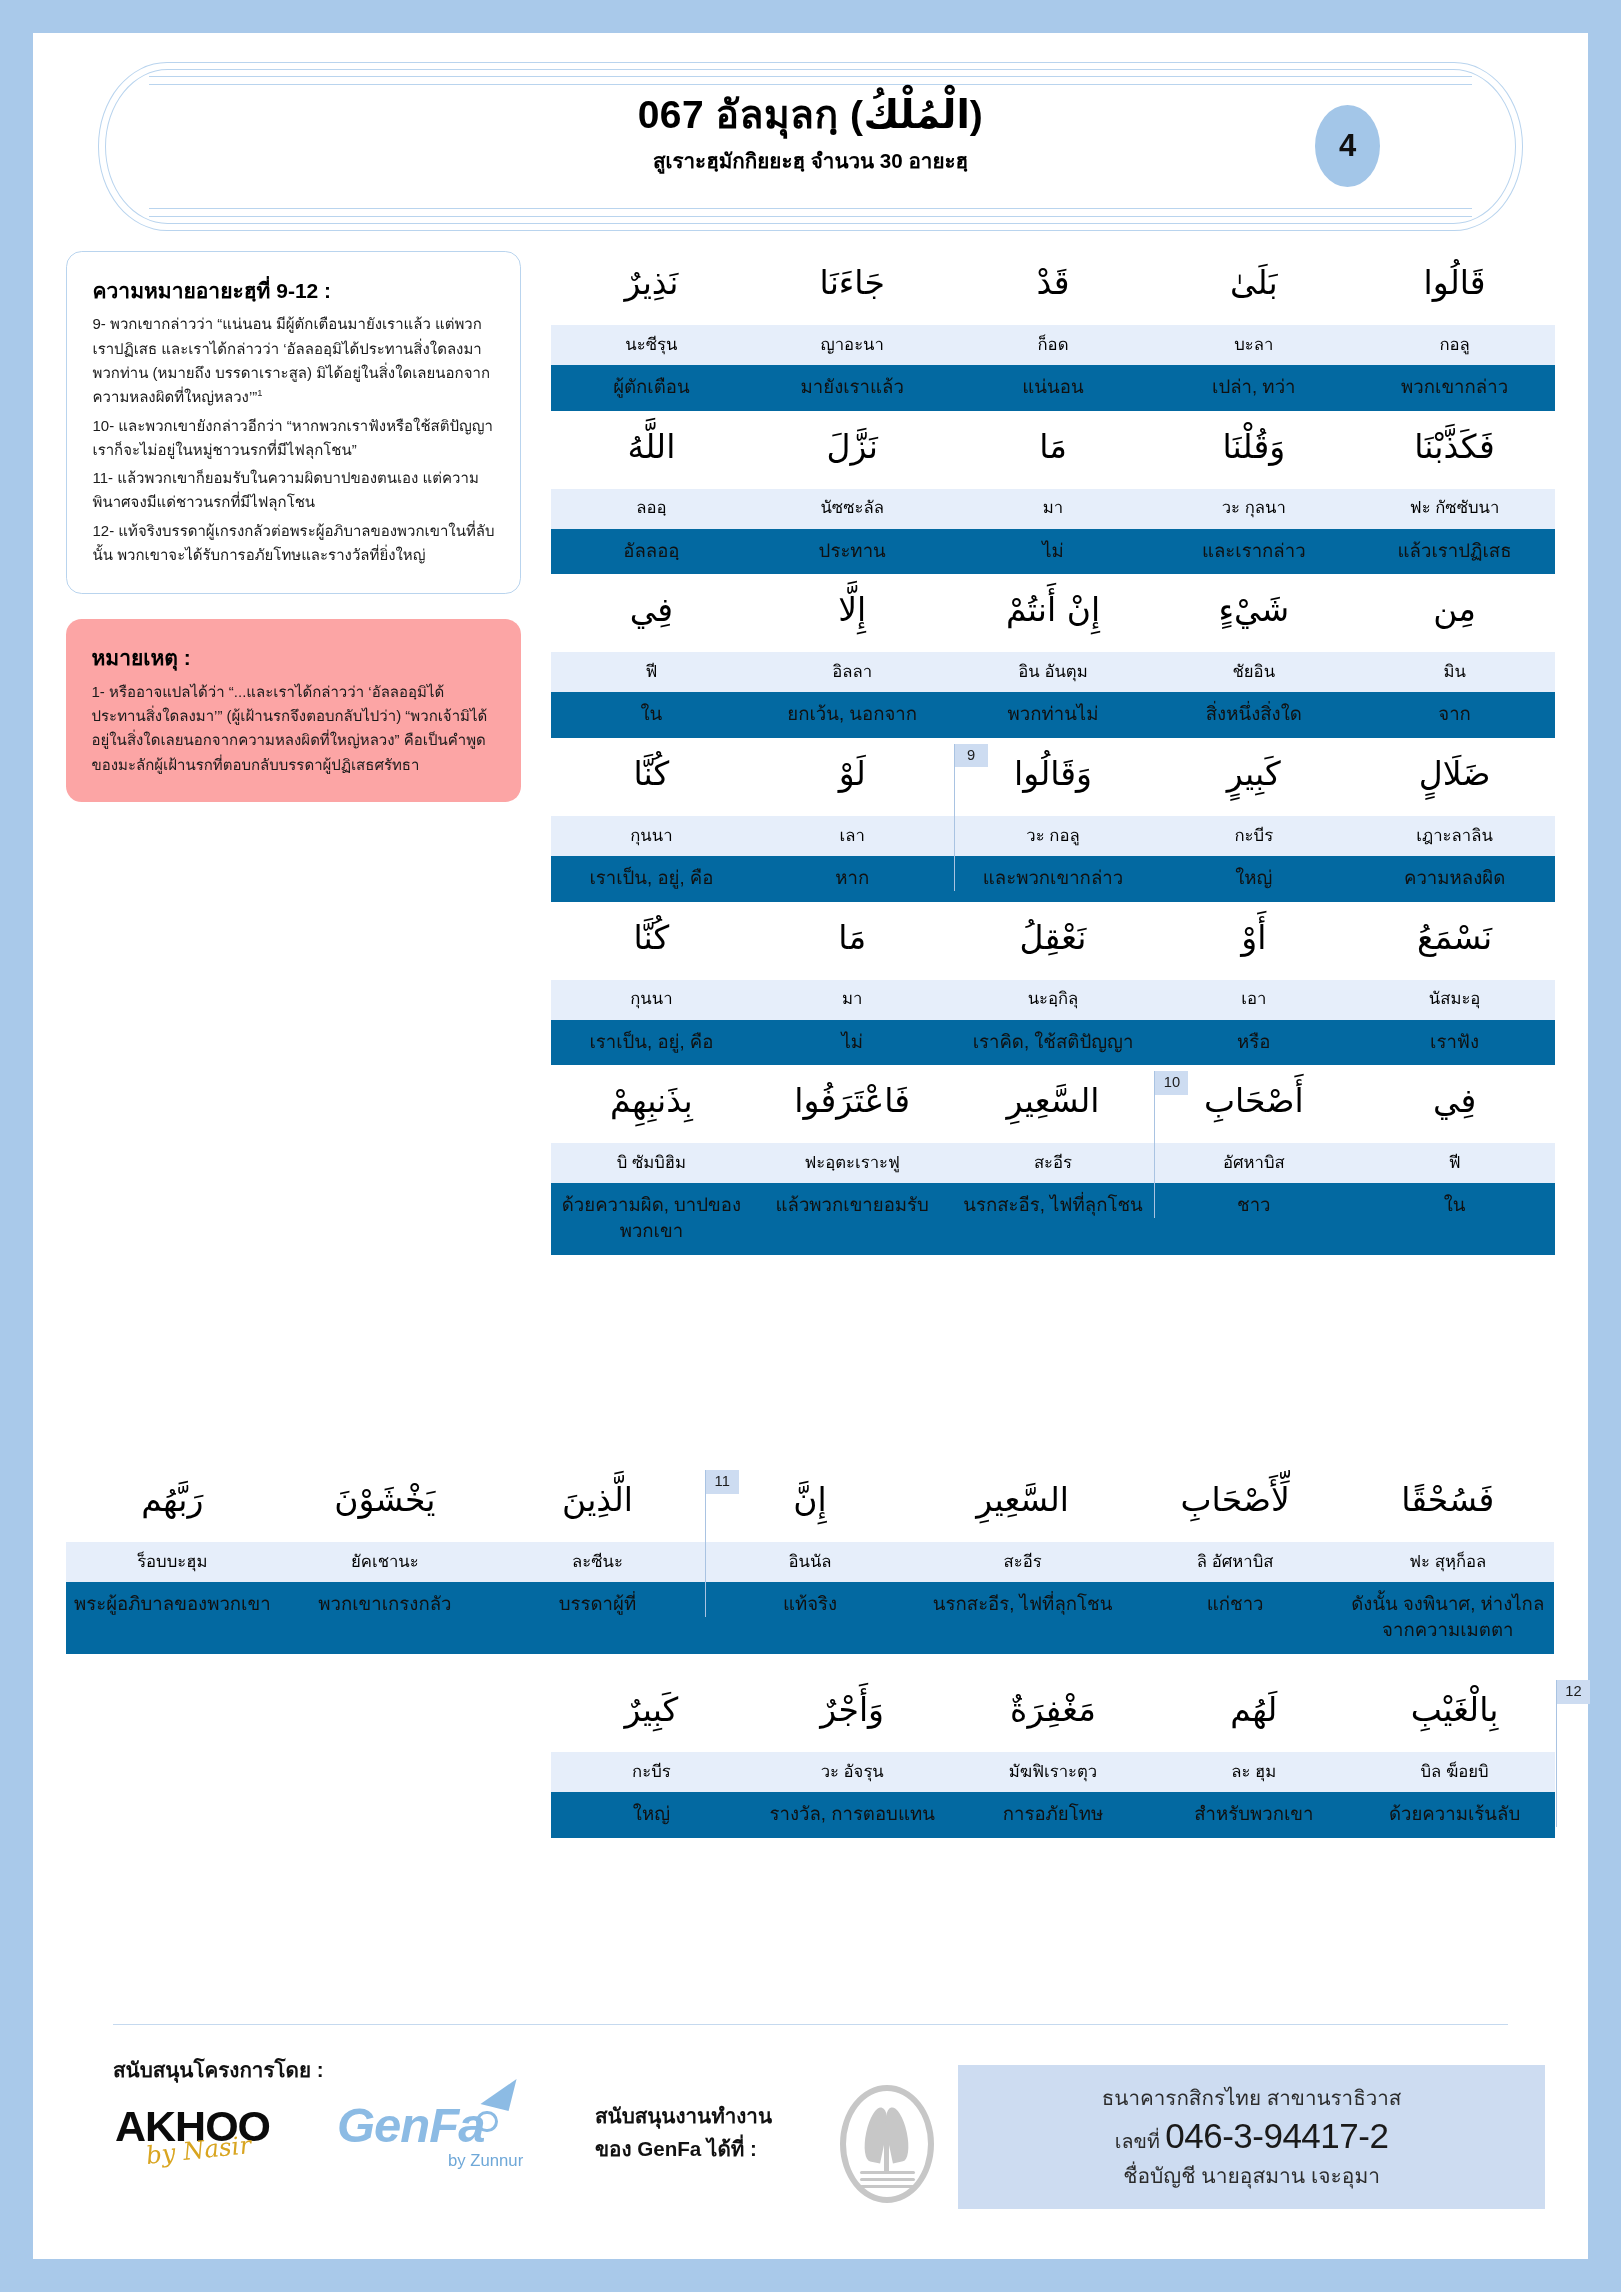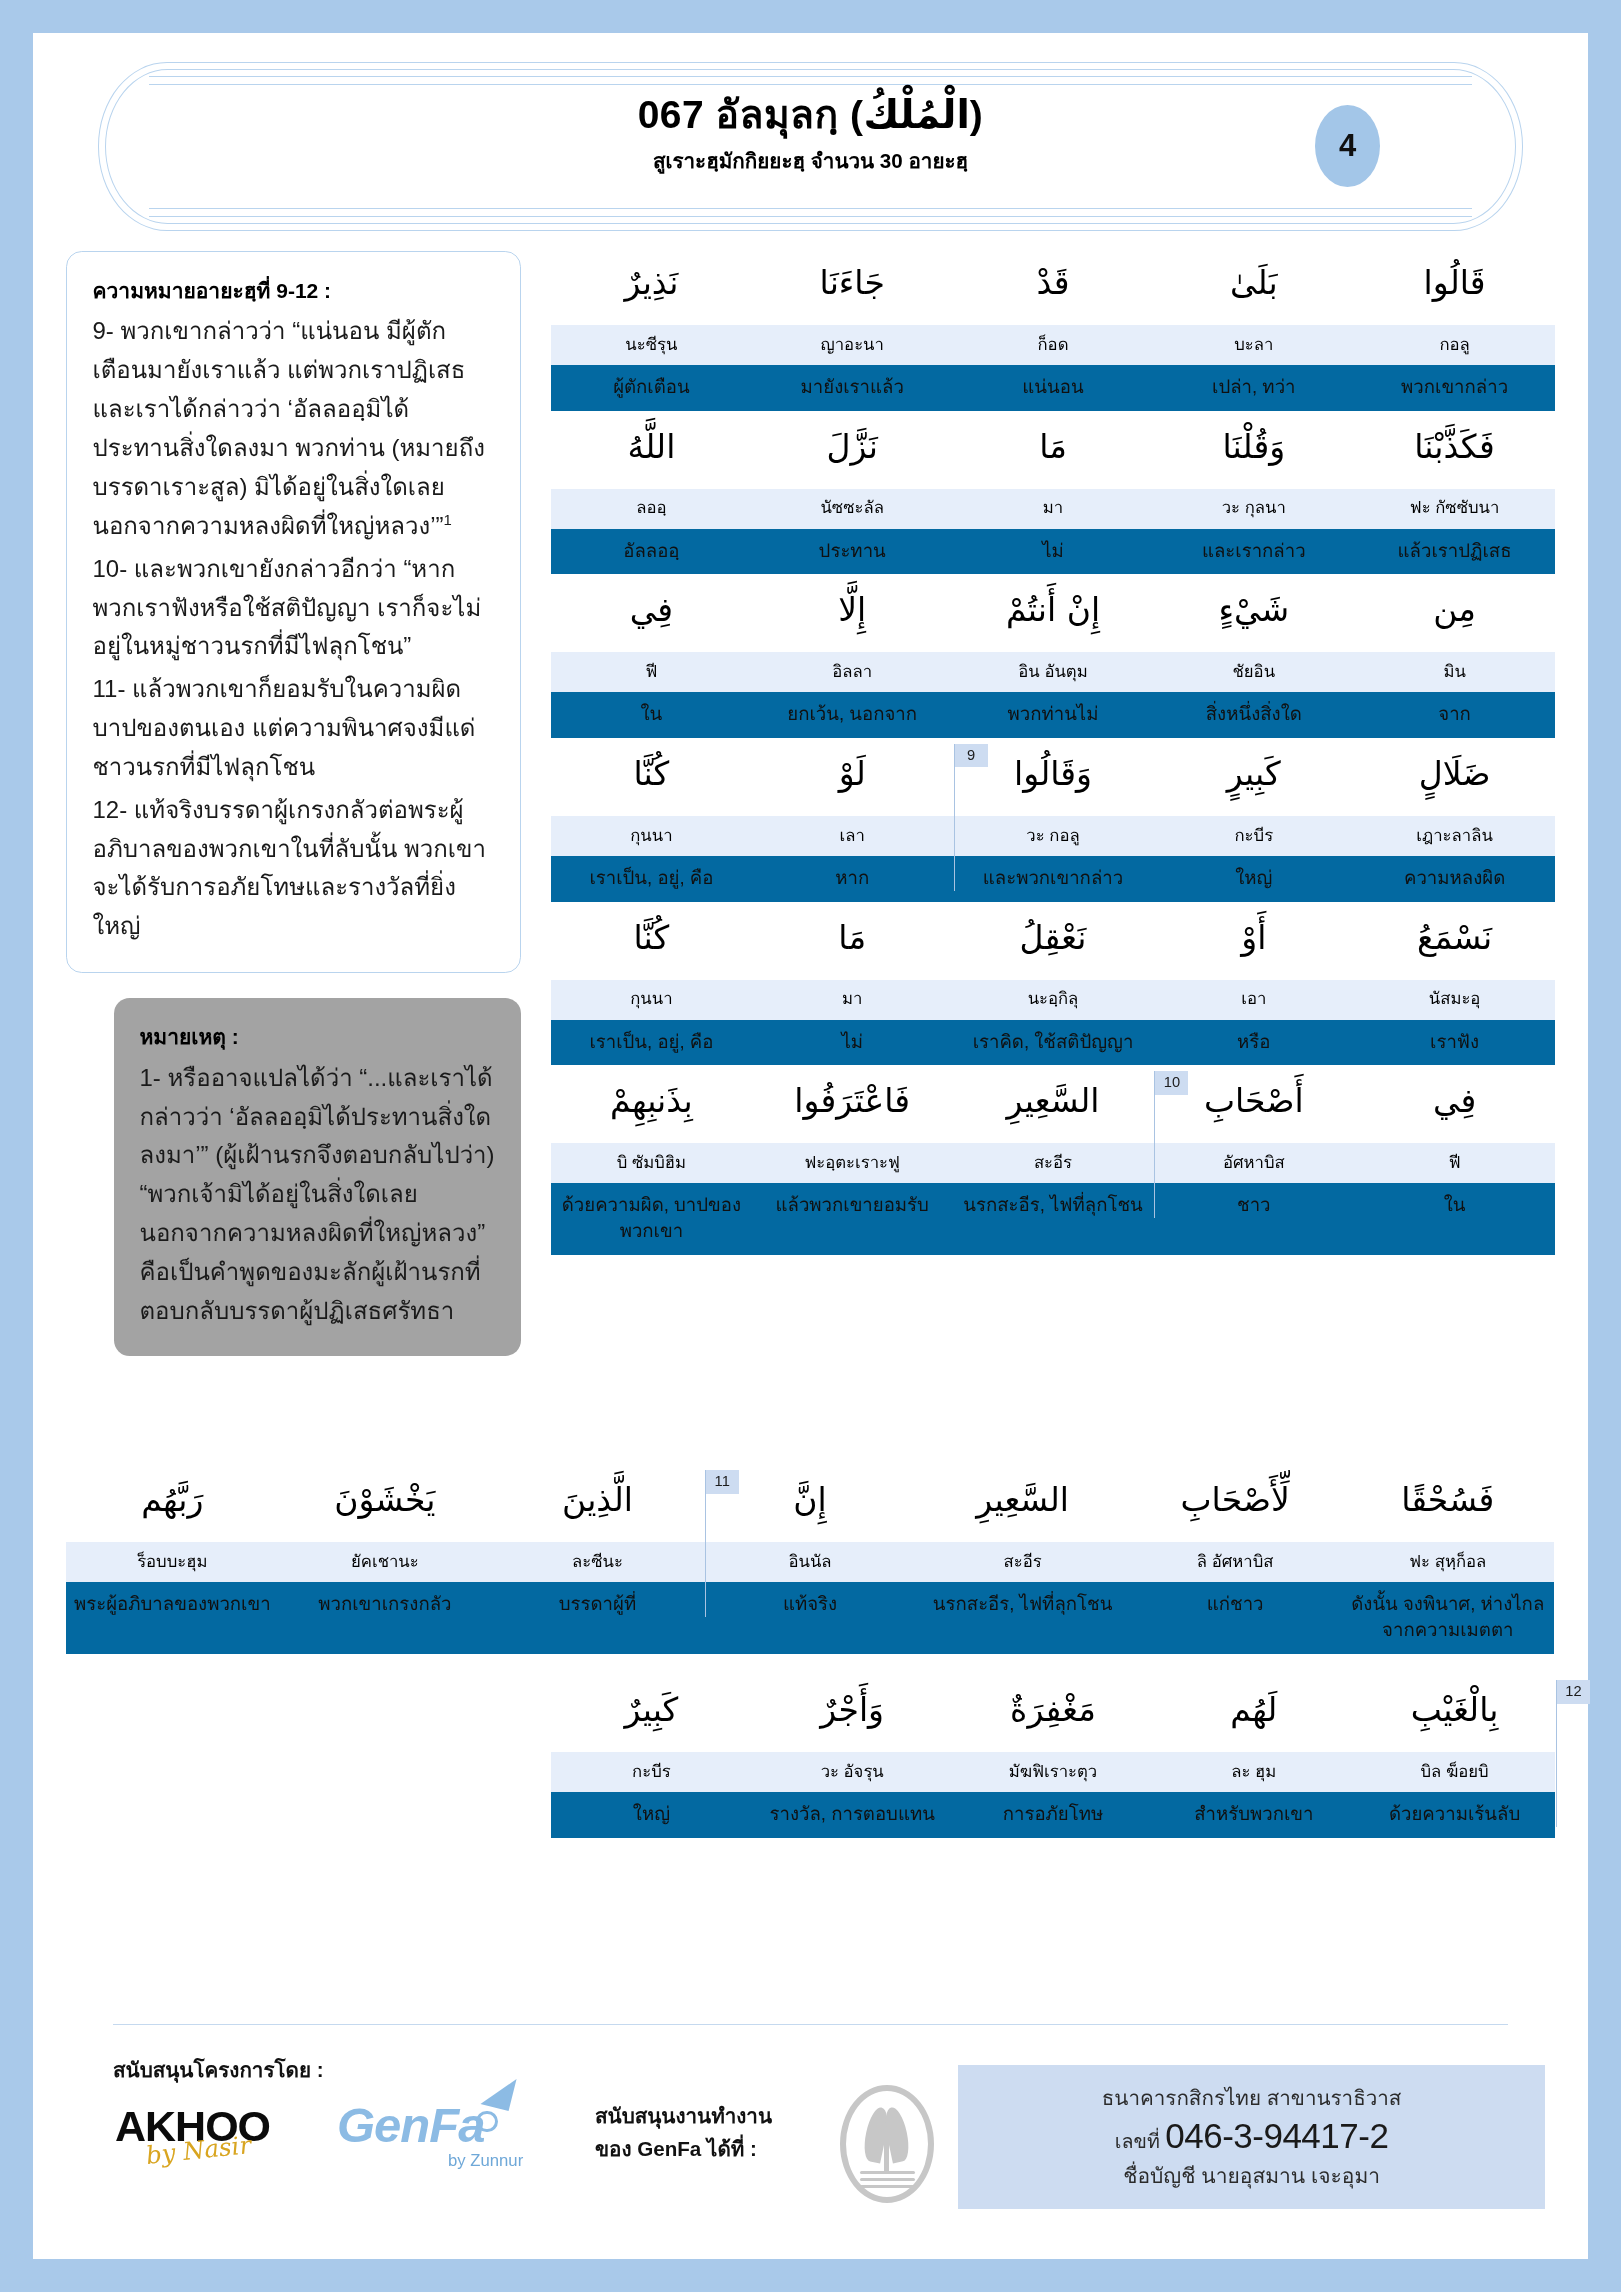--- a/index.html
+++ b/index.html
@@ -108,32 +108,31 @@
   }
   .card {
     border-radius: 15.7px;
     padding: 21.6px 25.5px 25.5px 25.5px;
   }
   .card-meaning {
     border: 1.5px solid #b9d4ee;
     background: #ffffff;
   }
   .card-note {
-    background: #a3a3a3;
+    background: #fca5a5;
     margin-top: 25.5px;
-    margin-left: 48px;
   }
   .card-heading {
     font-size: 21px;
     font-weight: bold;
     color: #000;
     margin-bottom: 5.9px;
   }
   .card-body {
-    font-size: 24px;
+    font-size: 15px;
     line-height: 1.62;
     color: #1a1a1a;
   }
   .card-body p { margin-top: 3.9px; }
   sup { font-size: 0.62em; vertical-align: super; }
 
   
   .wt { position: absolute; }
   .wt-main { left: 518px; top: 218px; width: 1004px; }
   .wt-wide { left: 33px; top: 1435px; width: 1488px; }

